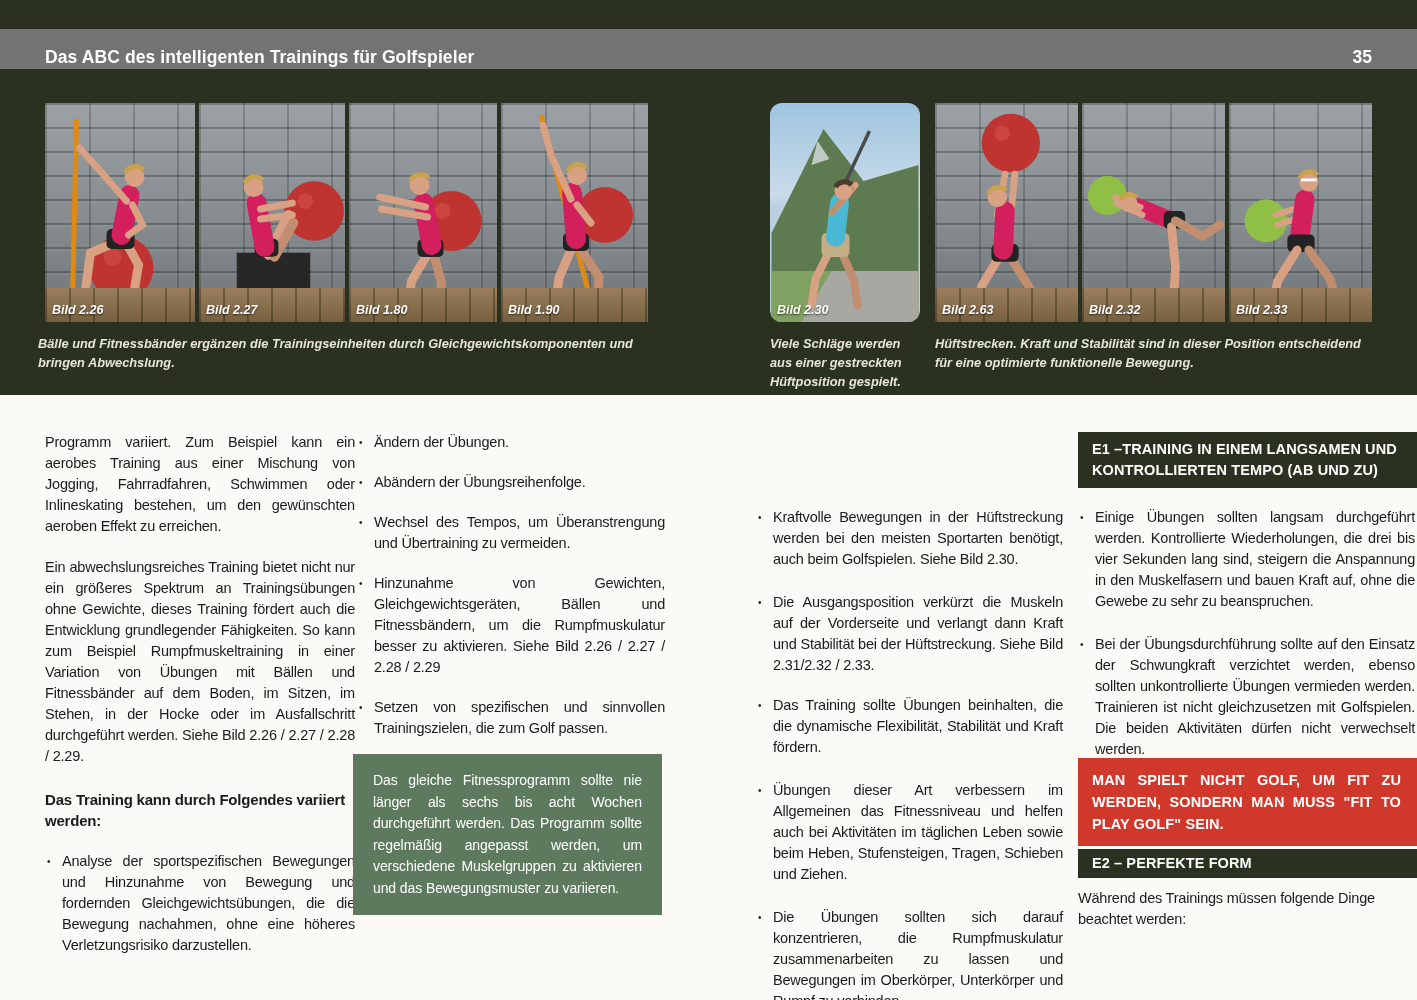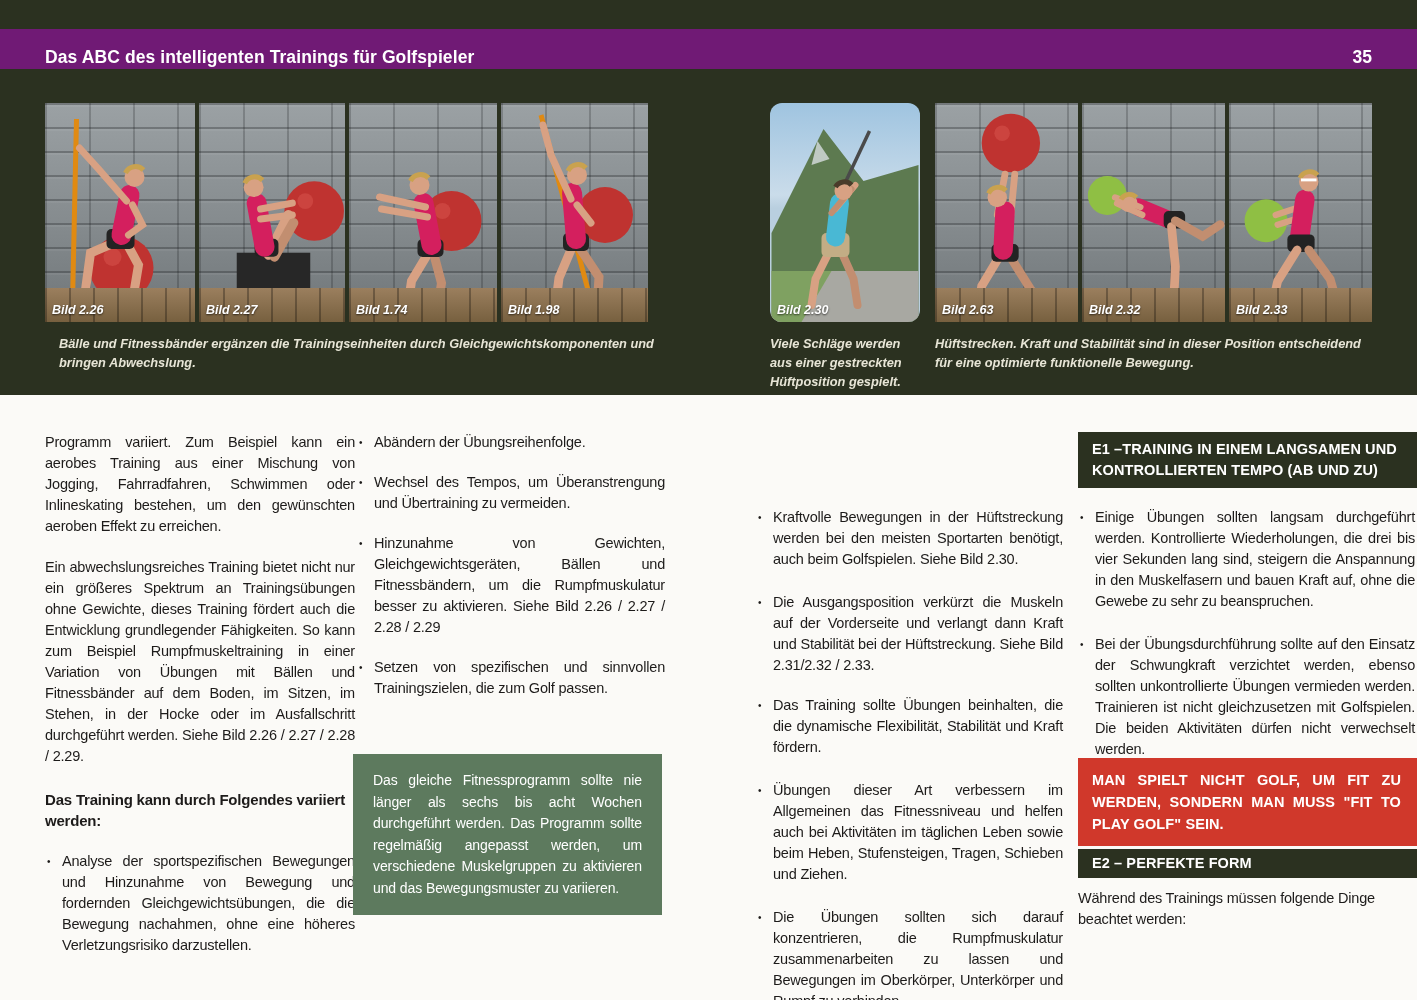--- a/index.html
+++ b/index.html
@@ -1,20 +1,20 @@
 <!DOCTYPE html>
 <html><head>
 <meta charset="utf-8">
 <style>
   html,body{margin:0;padding:0;background:#e8e8e8;}
   .page{position:relative;width:1417px;height:1000px;background:#fbfaf7;overflow:hidden;
         font-family:"Liberation Sans",sans-serif;color:#1d1b1a;}
   
   .topstrip{position:absolute;left:0;top:0;width:100%;height:29px;background:#2b3120;}
-  .redbar{position:absolute;left:0;top:29px;width:100%;height:56px;background:#701a75;
+  .redbar{position:absolute;left:0;top:29px;width:100%;height:56px;background:#737373;
           display:flex;align-items:center;justify-content:space-between;
           padding:0 45px;box-sizing:border-box;}
   .redbar .title{color:#fff;font-weight:bold;font-size:17.5px;letter-spacing:.1px;}
   .redbar .pageno{color:#fff;font-weight:bold;font-size:17.5px;}
   .darkarea{position:absolute;left:0;top:69px;width:100%;height:326px;background:#2b3120;}
   
   .photo{position:absolute;top:103px;height:219px;overflow:hidden;background:#777;}
   .wallscene{background:
      repeating-linear-gradient(180deg, rgba(25,27,29,.30) 0 2px, rgba(255,255,255,.05) 2px 4px, rgba(0,0,0,0) 4px 24px),
      repeating-linear-gradient(90deg, rgba(20,22,24,.22) 0 2px, rgba(0,0,0,0) 2px 44px),
@@ -101,39 +101,39 @@
       <path d="M80 148 L62 178 L58 206" stroke="#d8a183" stroke-width="9" fill="none" stroke-linecap="round"></path>
       <path d="M84 150 L92 180 L88 207" stroke="#c28e70" stroke-width="9" fill="none" stroke-linecap="round"></path>
       <rect x="68" y="136" width="26" height="18" rx="5" fill="#232323"></rect>
       <path d="M82 142 L74 100" stroke="#d41f5e" stroke-width="20" stroke-linecap="round"></path>
       <path d="M76 104 L30 94" stroke="#d8a183" stroke-width="7" fill="none" stroke-linecap="round"></path>
       <path d="M78 114 L32 106" stroke="#d8a183" stroke-width="7" fill="none" stroke-linecap="round"></path>
       <circle cx="70" cy="82" r="10" fill="#d8a183"></circle>
       <path d="M61 78 a11 11 0 0 1 18 -3" stroke="#c9a24f" stroke-width="5" fill="none"></path>
     </svg>
     <div class="floor"></div>
-    <span class="photo-label">Bild 1.74</span>
+    <span class="photo-label">Bild 1.80</span>
   </div>
 
   <div class="photo wallscene" style="left:501px;width:147px;">
     <svg class="fig" viewBox="0 0 147 219">
       <circle cx="104" cy="112" r="28" fill="#bf3330"></circle>
       <path d="M40 12 L90 198" stroke="#e08a12" stroke-width="5" fill="none"></path>
       <path d="M74 200 L104 206" stroke="#e08a12" stroke-width="6" fill="none"></path>
       <path d="M72 142 L58 175 L54 207" stroke="#d8a183" stroke-width="9" fill="none" stroke-linecap="round"></path>
       <path d="M78 144 L98 174 L96 207" stroke="#c28e70" stroke-width="9" fill="none" stroke-linecap="round"></path>
       <rect x="62" y="130" width="26" height="18" rx="5" fill="#232323"></rect>
       <path d="M75 136 L71 90" stroke="#d41f5e" stroke-width="20" stroke-linecap="round"></path>
       <path d="M70 96 L50 52 L42 22" stroke="#d8a183" stroke-width="7" fill="none" stroke-linecap="round"></path>
       <path d="M76 102 L90 120" stroke="#d8a183" stroke-width="7" fill="none" stroke-linecap="round"></path>
       <circle cx="76" cy="72" r="10" fill="#d8a183"></circle>
       <path d="M67 68 a11 11 0 0 1 18 -3" stroke="#c9a24f" stroke-width="5" fill="none"></path>
     </svg>
     <div class="floor"></div>
-    <span class="photo-label">Bild 1.98</span>
+    <span class="photo-label">Bild 1.90</span>
   </div>
 
   <div class="photo outdoorscene" style="left:770px;width:150px;">
     <svg class="fig" viewBox="0 0 147 219">
       <polygon points="0,130 52,26 92,78 147,62 147,219 0,219" fill="#5d7a50"></polygon>
       <polygon points="46,38 58,56 40,62" fill="#d8dee0" opacity=".8"></polygon>
       <rect x="0" y="168" width="147" height="51" fill="#a8a8a2"></rect>
       <polygon points="0,168 60,168 30,219 0,219" fill="#7fa161"></polygon>
       <path d="M98 28 L66 96" stroke="#4a4a4a" stroke-width="3.5" fill="none"></path>
       <path d="M58 148 L44 176 L40 202" stroke="#d8a183" stroke-width="8" fill="none" stroke-linecap="round"></path>
@@ -191,37 +191,38 @@
       <path d="M70 148 L50 180 L44 207" stroke="#d8a183" stroke-width="9" fill="none" stroke-linecap="round"></path>
       <path d="M82 148 L104 178 L112 206" stroke="#c28e70" stroke-width="9" fill="none" stroke-linecap="round"></path>
       <circle cx="82" cy="78" r="10" fill="#d8a183"></circle>
       <path d="M73 74 a11 11 0 0 1 18 -3" stroke="#c9a24f" stroke-width="5" fill="none"></path>
       <path d="M74 76 L90 76" stroke="#fff" stroke-width="3"></path>
     </svg>
     <div class="floor"></div>
     <span class="photo-label">Bild 2.33</span>
   </div>
 
-  <div class="caption" style="left:59px;top:334px;width:625px;">Bälle und Fitnessbänder ergänzen die Trainingseinheiten durch Gleichgewichtskomponenten und bringen Abwechslung.</div>
+  <div class="caption" style="left:38px;top:334px;width:625px;">Bälle und Fitnessbänder ergänzen die Trainingseinheiten durch Gleichgewichtskomponenten und bringen Abwechslung.</div>
   <div class="caption" style="left:770px;top:334px;width:152px;">Viele Schläge werden aus einer gestreckten Hüftposition gespielt.</div>
   <div class="caption" style="left:935px;top:334px;width:440px;">Hüftstrecken. Kraft und Stabilität sind in dieser Position entscheidend für eine optimierte funktionelle Bewegung.</div>
 
   <div class="col" style="left:45px;top:432px;width:310px;">
     <p>Programm variiert. Zum Beispiel kann ein aerobes Training aus einer Mischung von Jogging, Fahrradfahren, Schwimmen oder Inlineskating bestehen, um den gewünschten aeroben Effekt zu erreichen.</p>
     <p>Ein abwechslungsreiches Training bietet nicht nur ein größeres Spektrum an Trainingsübungen ohne Gewichte, dieses Training fördert auch die Entwicklung grundlegender Fähigkeiten. So kann zum Beispiel Rumpfmuskeltraining in einer Variation von Übungen mit Bällen und Fitnessbänder auf dem Boden, im Sitzen, im Stehen, in der Hocke oder im Ausfallschritt durchgeführt werden. Siehe Bild 2.26 / 2.27 / 2.28 / 2.29.</p>
     <div class="lead-heading">Das Training kann durch Folgendes variiert werden:</div>
     <div>
 
         <div class="bullet"><span>Analyse der sportspezifischen Bewegungen und Hinzunahme von Bewegung und fordernden Gleichgewichtsübungen, die die Bewegung nachahmen, ohne eine höheres Verletzungsrisiko darzustellen.</span></div>
       </div>
   </div>
 
   <div class="col" style="left:357px;top:432px;width:308px;">
     <div>
 
+        <div class="bullet"><span>Ändern der Übungen.</span></div>
 
         <div class="bullet"><span>Abändern der Übungsreihenfolge.</span></div>
 
         <div class="bullet"><span>Wechsel des Tempos, um Überanstrengung und Übertraining zu vermeiden.</span></div>
 
         <div class="bullet"><span>Hinzunahme von Gewichten, Gleichgewichtsgeräten, Bällen und Fitnessbändern, um die Rumpfmuskulatur besser zu aktivieren. Siehe Bild 2.26 / 2.27 / 2.28 / 2.29</span></div>
 
         <div class="bullet"><span>Setzen von spezifischen und sinnvollen Trainingszielen, die zum Golf passen.</span></div>
       </div>
   </div>

